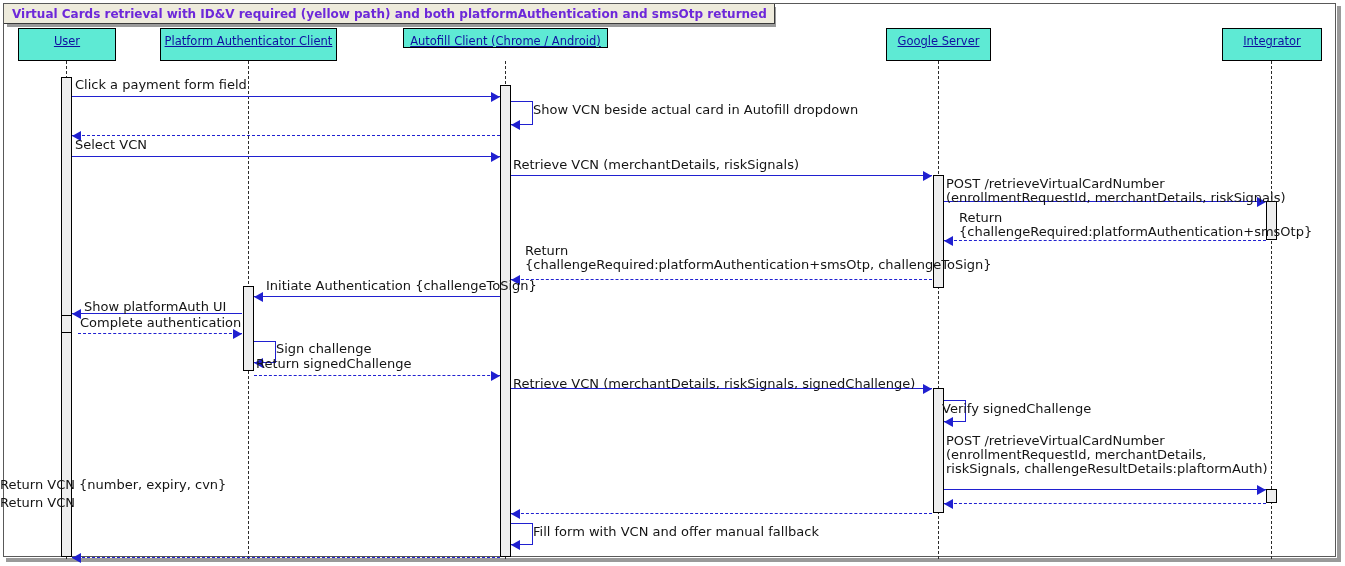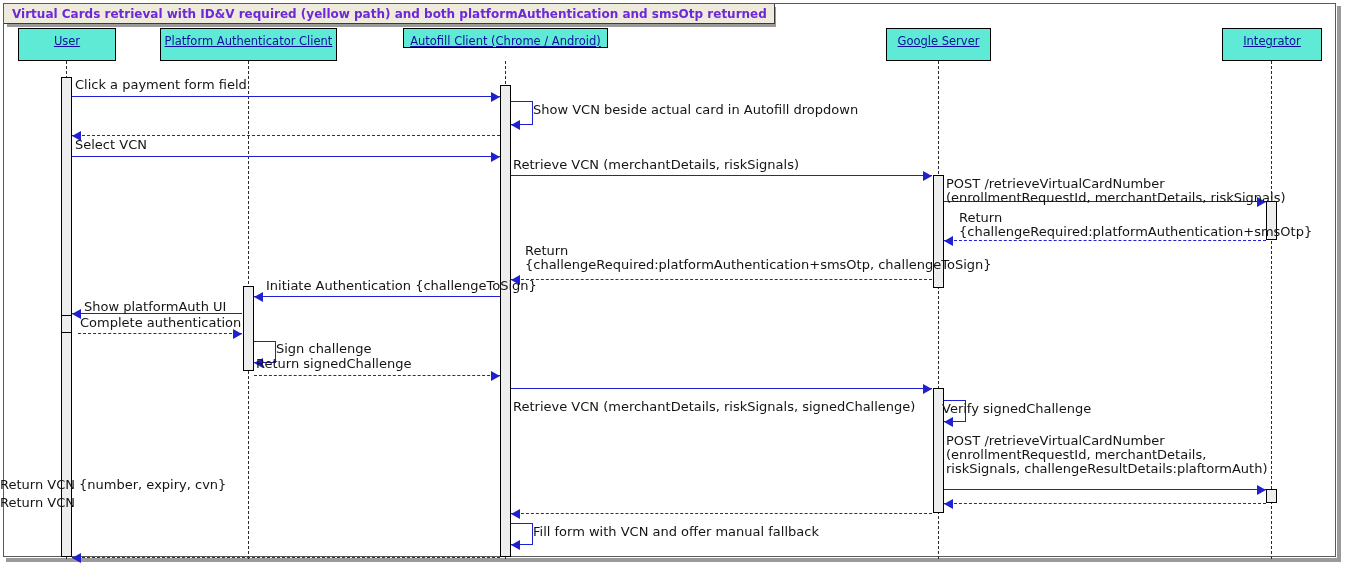--- a/index.html
+++ b/index.html
@@ -218,21 +218,21 @@
       <div class="arrowhead right" style="top: 329px; left: 233px;"></div>
       <div class="label" style="top: 316px; left: 80px;">Complete authentication</div>
       <div class="selfmsg" style="left: 254px; top: 341px; width: 22px; height: 22px;"></div>
       <div class="arrowhead left" style="left: 254px; top: 358px;"></div>
       <div class="label" style="top: 342px; left: 276px;">Sign challenge</div>
       <div class="msg dashed" style="left: 254px; top: 375px; width: 246px;"></div>
       <div class="arrowhead right" style="top: 371px; left: 491px;"></div>
       <div class="label" style="top: 357px; left: 256px;">Return signedChallenge</div>
       <div class="msg" style="left: 511px; top: 388px; width: 421px;"></div>
       <div class="arrowhead right" style="top: 384px; left: 923px;"></div>
-      <div class="label" style="top: 400px; left: 513px;">Retrieve VCN (merchantDetails, riskSignals, signedChallenge)</div>
+      <div class="label" style="top: 377px; left: 513px;">Retrieve VCN (merchantDetails, riskSignals, signedChallenge)</div>
       <div class="selfmsg" style="left: 944px; top: 400px; width: 22px; height: 22px;"></div>
       <div class="arrowhead left" style="left: 944px; top: 417px;"></div>
       <div class="label" style="top: 402px; left: 942px;">Verify signedChallenge</div>
       <div class="msg" style="left: 944px; top: 489px; width: 322px;"></div>
       <div class="arrowhead right" style="top: 485px; left: 1257px;"></div>
       <div class="label" style="top: 434px; left: 946px;">POST /retrieveVirtualCardNumber
 (enrollmentRequestId, merchantDetails,
 riskSignals, challengeResultDetails:plaftormAuth)</div>
       <div class="msg dashed" style="left: 944px; top: 503px; width: 322px;"></div>
       <div class="arrowhead left" style="top: 499px; left: 944px;"></div>

